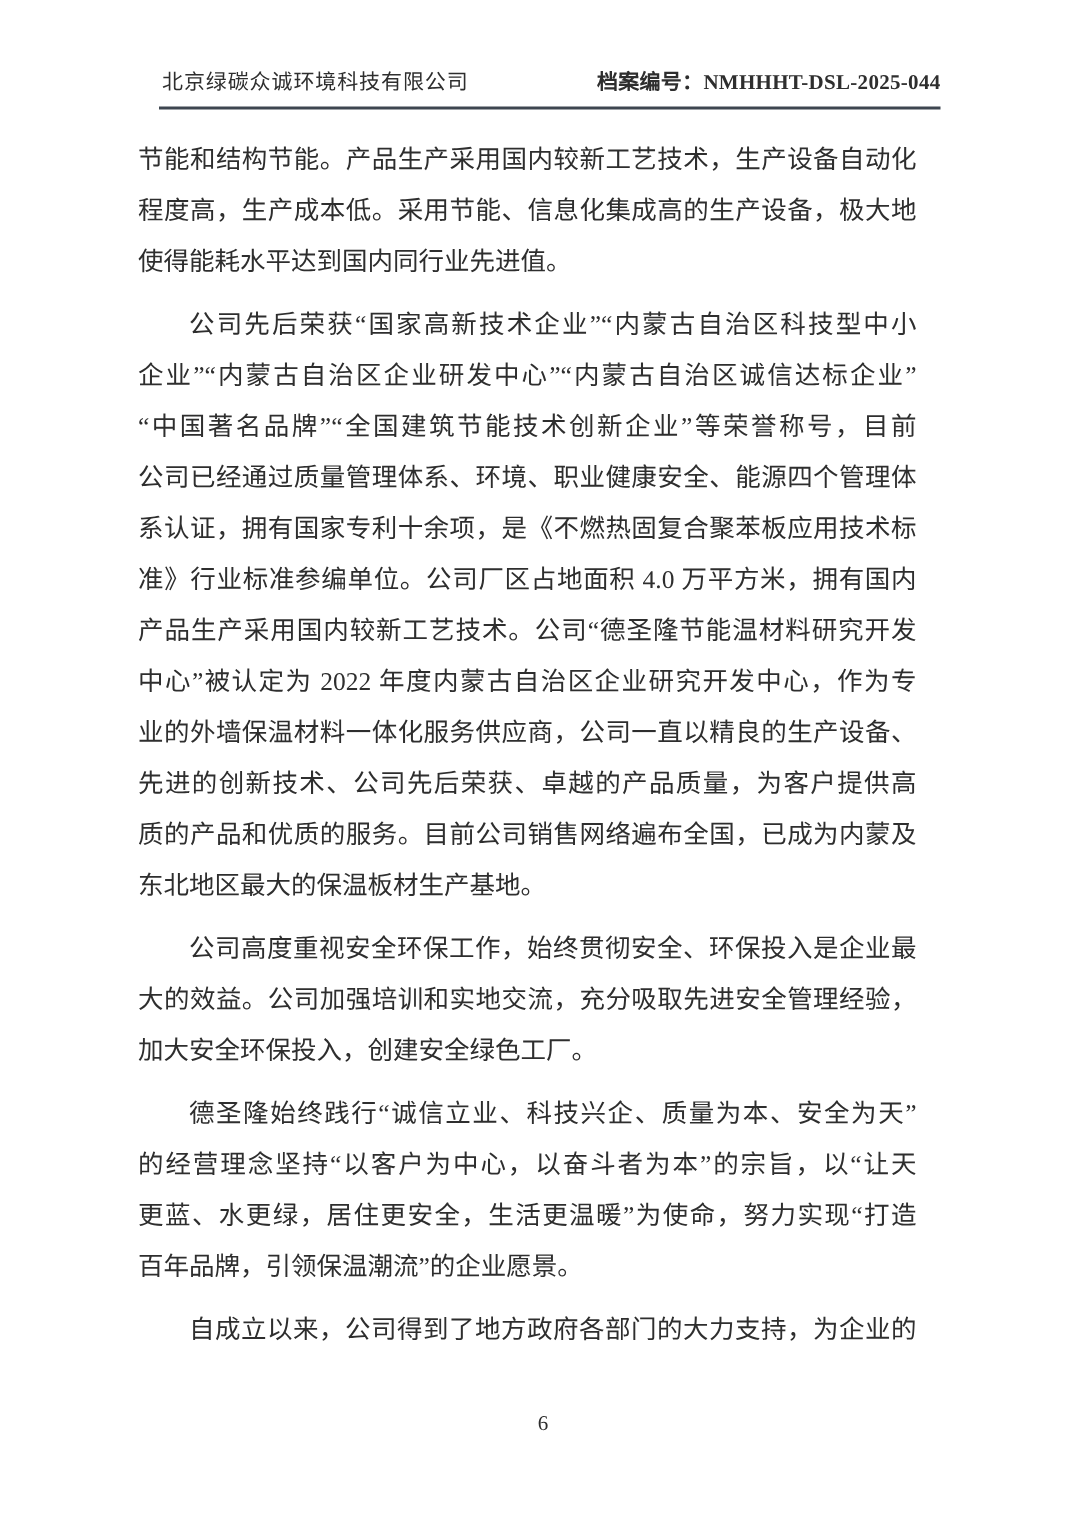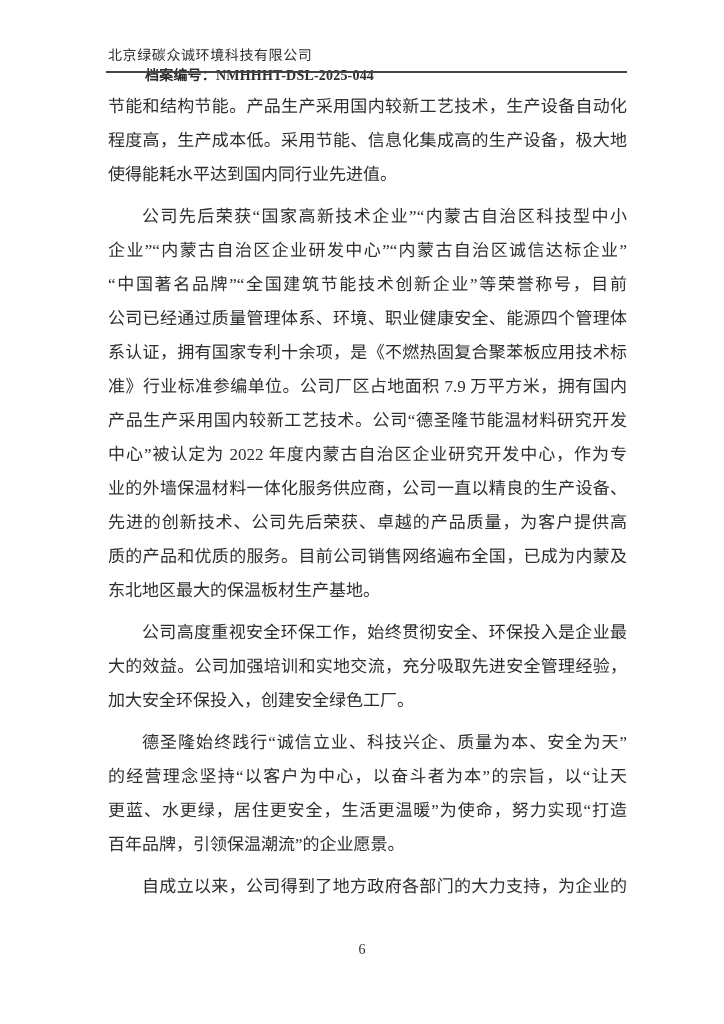--- a/index.html
+++ b/index.html
@@ -16,33 +16,32 @@
     font-family:"Liberation Serif","DejaVu Serif",serif;
     color:var(--text);
   }
   
   .doc-header{
     position:absolute;
     left:108px;top:46px;width:519px;
     display:flex;justify-content:space-between;align-items:flex-start;
     font-size:14px;line-height:20px;
     white-space:nowrap;
-    flex-direction:column;
   }
   .company{letter-spacing:0.6px;}
   .fileno{font-weight:bold;letter-spacing:0.2px;margin-left:37px;}
   .header-rule{
     position:absolute;
     left:106px;top:71px;width:521px;height:2px;
     background:var(--rule);
   }
   
   .doc-body{
     position:absolute;
-    left:108px;top:90px;width:519px;
+    left:92px;top:90px;width:519px;
   }
   .para{margin:8px 0 0 0;padding:0;}
   .para:first-child{margin-top:0;}
   .line{
     display:block;
     font-size:17px;
     height:34px;line-height:34px;
     white-space:nowrap;
     overflow:visible;
   }
@@ -77,21 +76,21 @@
         <span class="line fill">节能和结构节能。产品生产采用国内较新工艺技术，生产设备自动化</span>
         <span class="line fill">程度高，生产成本低。采用节能、信息化集成高的生产设备，极大地</span>
         <span class="line">使得能耗水平达到国内同行业先进值。</span>
       </p>
       <p class="para indent">
         <span class="line fill">公司先后荣获“国家高新技术企业”“内蒙古自治区科技型中小</span>
         <span class="line fill">企业”“内蒙古自治区企业研发中心”“内蒙古自治区诚信达标企业”</span>
         <span class="line fill">“中国著名品牌”“全国建筑节能技术创新企业”等荣誉称号，目前</span>
         <span class="line fill">公司已经通过质量管理体系、环境、职业健康安全、能源四个管理体</span>
         <span class="line fill">系认证，拥有国家专利十余项，是《不燃热固复合聚苯板应用技术标</span>
-        <span class="line fill">准》行业标准参编单位。公司厂区占地面积 7.9 万平方米，拥有国内</span>
+        <span class="line fill">准》行业标准参编单位。公司厂区占地面积 4.0 万平方米，拥有国内</span>
         <span class="line fill">产品生产采用国内较新工艺技术。公司“德圣隆节能温材料研究开发</span>
         <span class="line fill">中心”被认定为 2022 年度内蒙古自治区企业研究开发中心，作为专</span>
         <span class="line fill">业的外墙保温材料一体化服务供应商，公司一直以精良的生产设备、</span>
         <span class="line fill">先进的创新技术、公司先后荣获、卓越的产品质量，为客户提供高</span>
         <span class="line fill">质的产品和优质的服务。目前公司销售网络遍布全国，已成为内蒙及</span>
         <span class="line">东北地区最大的保温板材生产基地。</span>
       </p>
       <p class="para indent">
         <span class="line fill">公司高度重视安全环保工作，始终贯彻安全、环保投入是企业最</span>
         <span class="line fill">大的效益。公司加强培训和实地交流，充分吸取先进安全管理经验，</span>

